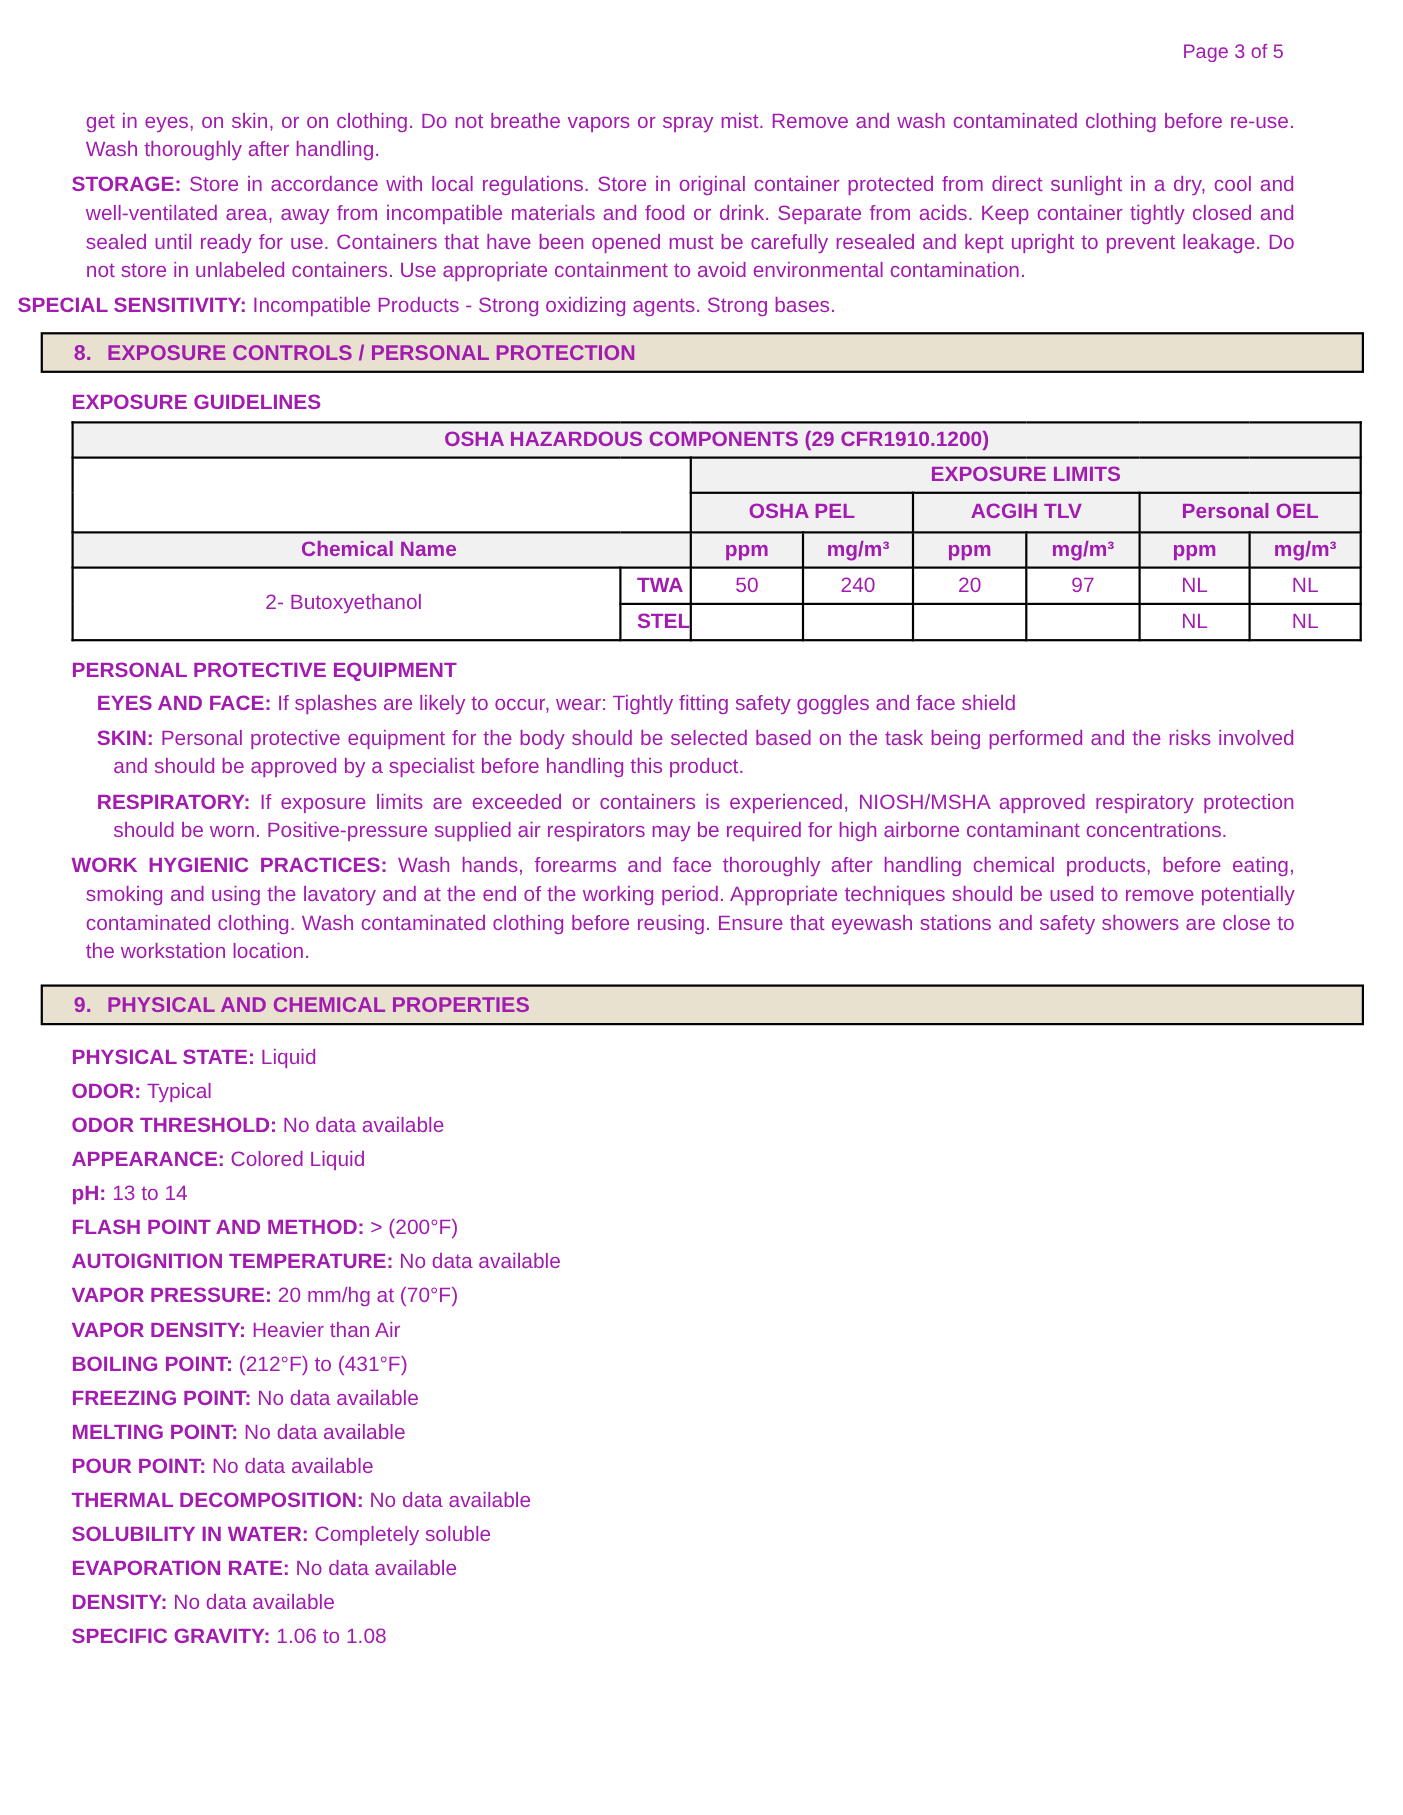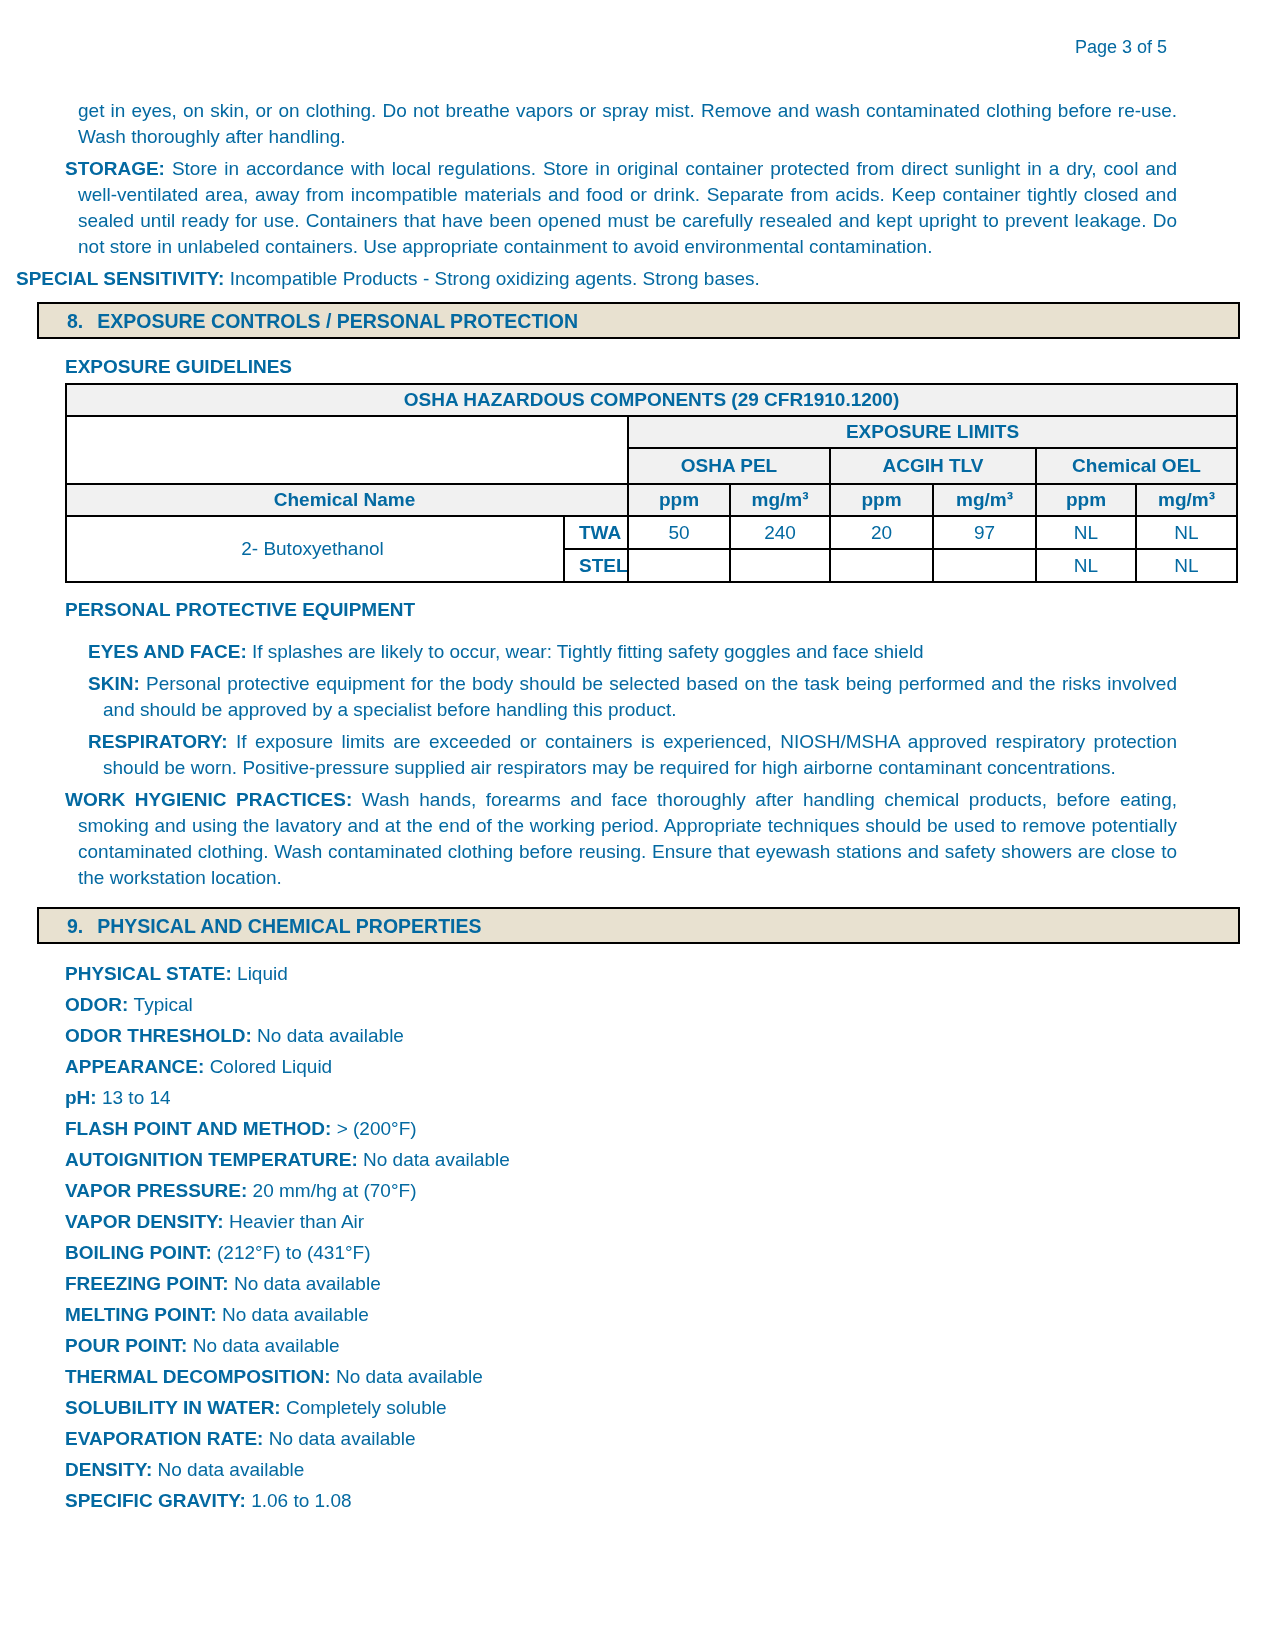--- a/index.html
+++ b/index.html
@@ -1,19 +1,19 @@
 <!DOCTYPE html>
 <html style="--bar-bg: #e8e1d0; --th-bg: #f1f1f1;"><head>
 <meta charset="utf-8">
 <style>
   html,body { margin:0; padding:0; background:#ffffff; }
   .page {
     position:relative;
     width:1275px; height:1650px;
-    background:#ffffff; color:#0369a1;
+    background:#ffffff; color:#a21caf;
     font-family:"Liberation Sans", sans-serif;
     font-size:19px; line-height:26px;
     overflow:hidden;
   }
   .page-number {
     position:absolute; top:36px; right:108px;
     font-size:18px; line-height:22px;
   }
   .flow { padding-top:98px; }
   .t1-hang  { margin:0 98px 6px 65px; padding-left:13px; text-indent:-13px; }
@@ -102,21 +102,21 @@
           <tr class="h-title">
         <td class="th" colspan="8">OSHA HAZARDOUS COMPONENTS (29 CFR1910.1200)</td>
       </tr>
       <tr class="h-limits">
         <td colspan="2" rowspan="2"></td>
         <td class="th" colspan="6">EXPOSURE LIMITS</td>
       </tr>
       <tr class="h-group">
         <td class="th" colspan="2">OSHA PEL</td>
         <td class="th" colspan="2">ACGIH TLV</td>
-        <td class="th" colspan="2">Chemical OEL</td>
+        <td class="th" colspan="2">Personal OEL</td>
       </tr>
       <tr class="h-units">
         <td class="th left" colspan="2">Chemical Name</td>
         <td class="th">ppm</td>
         <td class="th">mg/m³</td>
         <td class="th">ppm</td>
         <td class="th">mg/m³</td>
         <td class="th">ppm</td>
         <td class="th">mg/m³</td>
       </tr>
@@ -135,21 +135,21 @@
         <td></td>
         <td></td>
         <td></td>
         <td></td>
         <td>NL</td>
         <td>NL</td>
       </tr>
     </tbody>
       </table>
 
-    <div class="heading mt14" style="margin-bottom:16px;">PERSONAL PROTECTIVE EQUIPMENT</div>
+    <div class="heading mt14" style="margin-bottom:4px;">PERSONAL PROTECTIVE EQUIPMENT</div>
 
     <p class="t2-hang"><span class="lbl">EYES AND FACE:</span><span>If splashes are likely to occur, wear: Tightly fitting safety goggles and face shield</span></p>
 
     <p class="t2-hang just"><span class="lbl">SKIN:</span><span>Personal protective equipment for the body should be selected based on the task being performed and the risks involved and should be approved by a specialist before handling this product.</span></p>
 
     <p class="t2-hang just"><span class="lbl">RESPIRATORY:</span><span>If exposure limits are exceeded or containers is experienced, NIOSH/MSHA approved respiratory protection should be worn. Positive-pressure supplied air respirators may be required for high airborne contaminant concentrations.</span></p>
 
     <p class="t1-hang just" style="margin-bottom:0;"><span class="lbl">WORK HYGIENIC PRACTICES:</span><span>Wash hands, forearms and face thoroughly after handling chemical products, before eating, smoking and using the lavatory and at the end of the working period. Appropriate techniques should be used to remove potentially contaminated clothing. Wash contaminated clothing before reusing. Ensure that eyewash stations and safety showers are close to the workstation location.</span></p>
 
     <div class="section-bar mt16">

